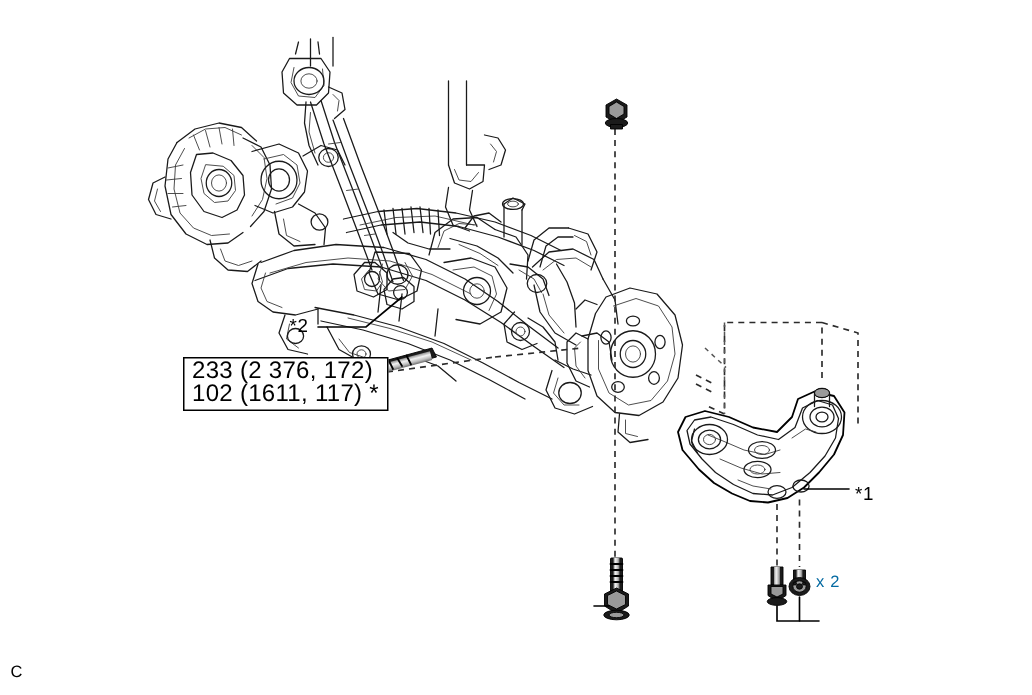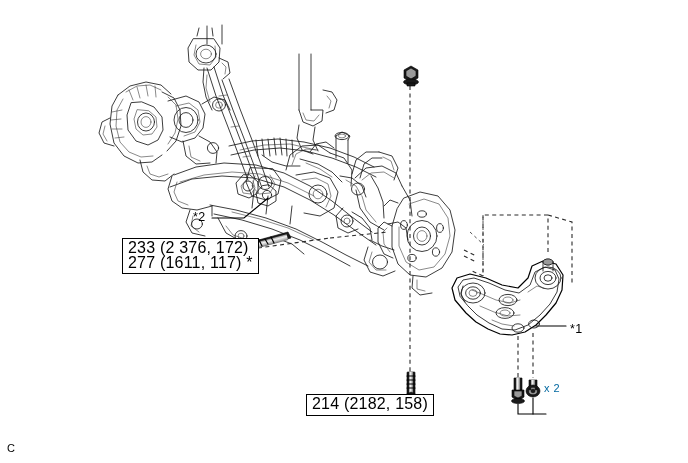--- a/index.html
+++ b/index.html
@@ -352,26 +352,23 @@
       <path class="lead" d="M566 326 L536 326"></path>
       <path class="lead" d="M218 254 L236 250"></path>
       <path class="lead" d="M396 404 L406 404"></path>
       <path class="lead" d="M546 414 L518 414 L518 404"></path>
       <path class="lead" d="M533 414 L533 398"></path>
     </g>
   </svg>
 
   <div class="torque-box" style="left:122px; top:238px;">
     <span class="torque-line">233 (2 376, 172)</span>
-    <span class="torque-line">277 (1611, 117) *</span>
+    <span class="torque-line">102 (1611, 117) *</span>
   </div>
 
-  <div class="torque-box" style="left:306px; top:394px;">
-    <span class="torque-line">214 (2182, 158)</span>
-  </div>
 
 
   <div class="callout" style="left:193px; top:210px;">*2</div>
 
   <div class="callout" style="left:570px; top:322px;">*1</div>
 
   <div class="qty-label" style="left:544px; top:382px;">x 2</div>
 
   <div class="page-mark" style="left:7px; top:442px;">C</div>
 

